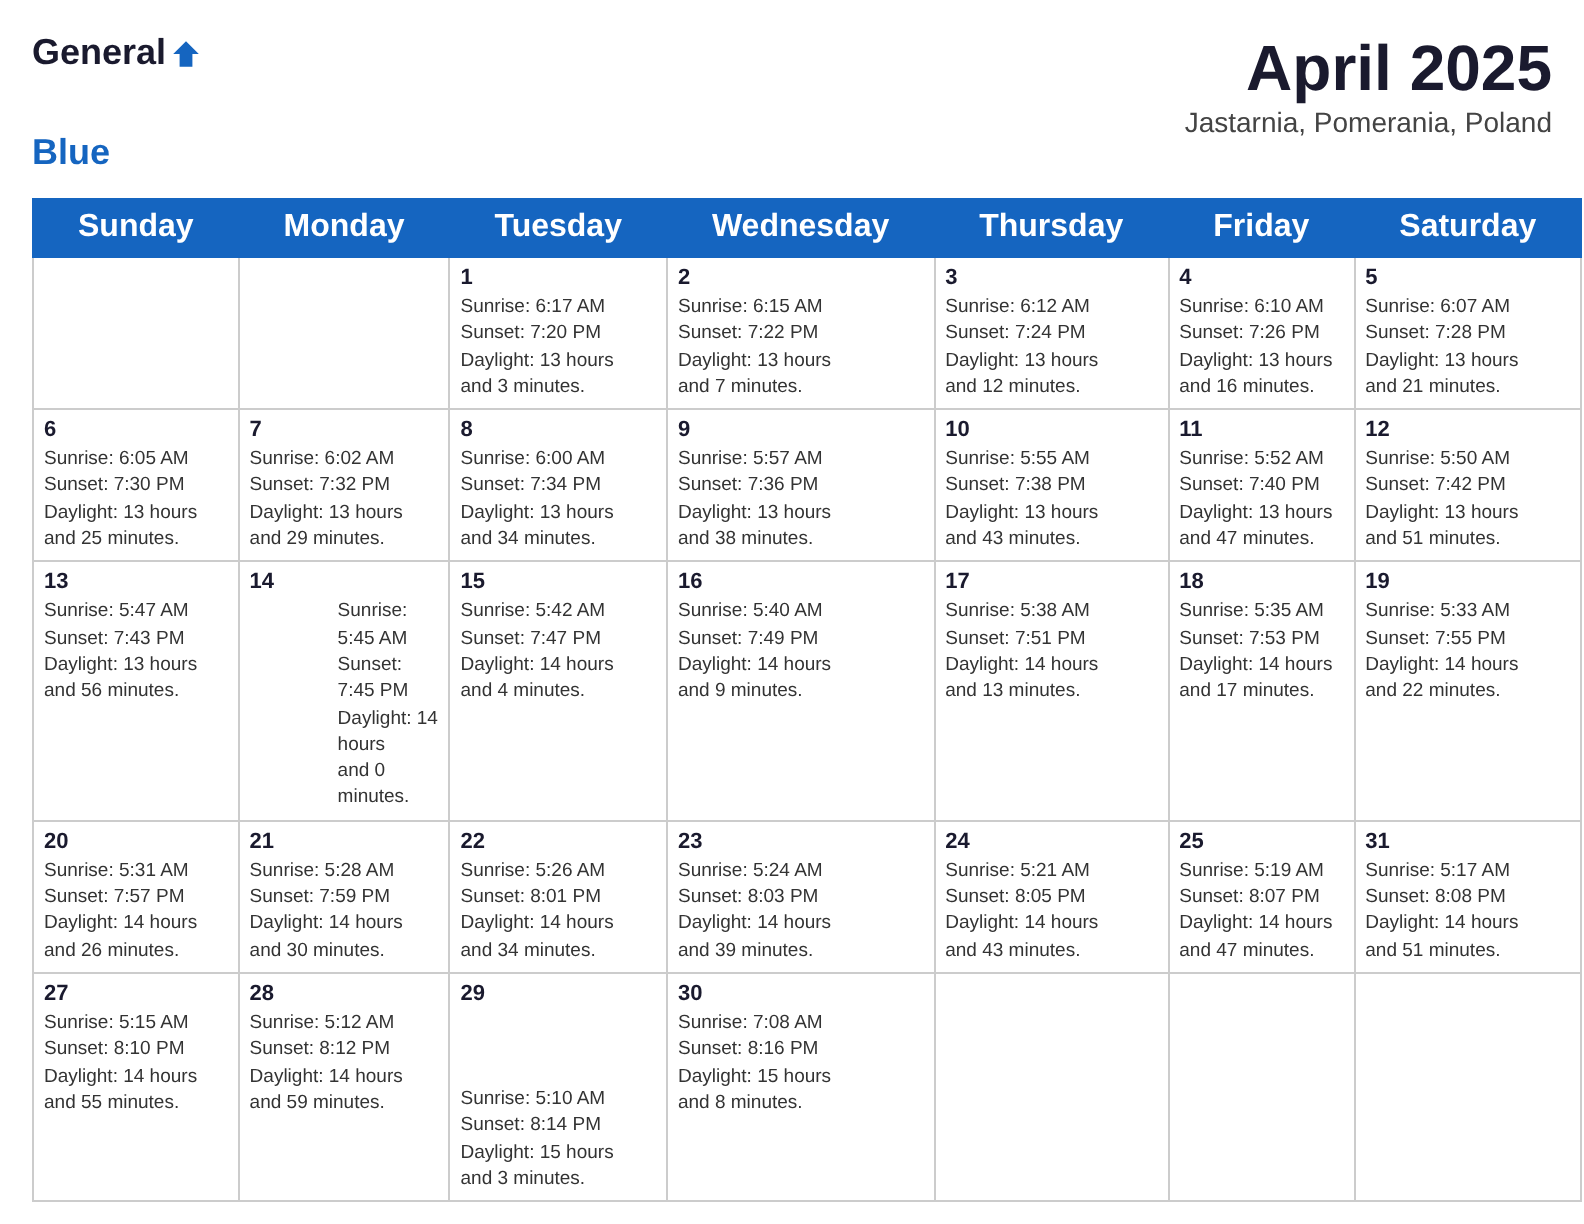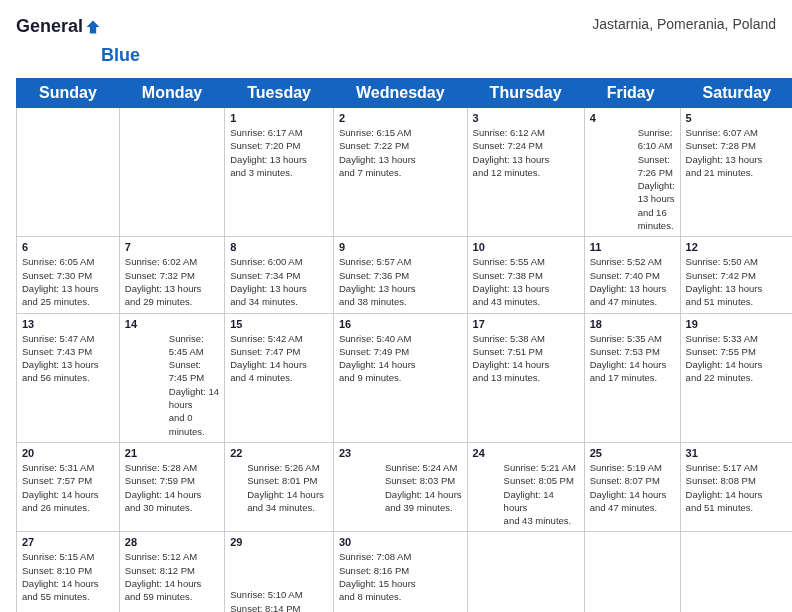--- a/index.html
+++ b/index.html
@@ -11,21 +11,21 @@
       padding: 16px;
     }
     .header-area {
       display: flex;
       justify-content: space-between;
       align-items: flex-start;
       margin-bottom: 12px;
     }
     .logo {
       display: flex;
-      flex-direction: row;
+      flex-direction: column;
       align-items: flex-start;
     }
     .logo-general {
       font-size: 18px;
       font-weight: bold;
       color: #1a1a2e;
     }
     .logo-blue {
       font-size: 18px;
       font-weight: bold;
@@ -102,20 +102,21 @@
   <div class="logo">
     <div class="logo-row">
       <span class="logo-general">General</span>
       <svg class="logo-icon" viewBox="0 0 20 20">
         <polygon points="10,2 18,10 14,10 14,18 6,18 6,10 2,10" fill="#1565c0"></polygon>
       </svg>
     </div>
     <span class="logo-blue">Blue</span>
   </div>
   <div class="title-area">
+    <div class="month-title">April 2025</div>
     <div class="location-title">Jastarnia, Pomerania, Poland</div>
   </div>
 </div>
 
 <table class="calendar">
   <thead>
     <tr>
     <th>Sunday</th>
         <th>Monday</th>
         <th>Tuesday</th>
@@ -145,21 +146,21 @@
         </td>
         <td>
           <span class="day-num">3</span>
           <div class="day-detail" style="white-space: pre-line;">Sunrise: 6:12 AM
 Sunset: 7:24 PM
 Daylight: 13 hours
 and 12 minutes.</div>
         </td>
         <td>
           <span class="day-num">4</span>
-          <div class="day-detail" style="white-space: pre-line; margin-left: 48px;">Sunrise: 6:10 AM
+          <div class="day-detail" style="white-space: pre-line;">Sunrise: 6:10 AM
 Sunset: 7:26 PM
 Daylight: 13 hours
 and 16 minutes.</div>
         </td>
         <td>
           <span class="day-num">5</span>
           <div class="day-detail" style="white-space: pre-line;">Sunrise: 6:07 AM
 Sunset: 7:28 PM
 Daylight: 13 hours
 and 21 minutes.</div>
@@ -277,35 +278,35 @@
         </td>
         <td>
           <span class="day-num">21</span>
           <div class="day-detail" style="white-space: pre-line;">Sunrise: 5:28 AM
 Sunset: 7:59 PM
 Daylight: 14 hours
 and 30 minutes.</div>
         </td>
         <td>
           <span class="day-num">22</span>
-          <div class="day-detail" style="white-space: pre-line; margin-left: 17px;">Sunrise: 5:26 AM
+          <div class="day-detail" style="white-space: pre-line;">Sunrise: 5:26 AM
 Sunset: 8:01 PM
 Daylight: 14 hours
 and 34 minutes.</div>
         </td>
         <td>
           <span class="day-num">23</span>
-          <div class="day-detail" style="white-space: pre-line; margin-left: 46px;">Sunrise: 5:24 AM
+          <div class="day-detail" style="white-space: pre-line;">Sunrise: 5:24 AM
 Sunset: 8:03 PM
 Daylight: 14 hours
 and 39 minutes.</div>
         </td>
         <td>
           <span class="day-num">24</span>
-          <div class="day-detail" style="white-space: pre-line; margin-left: 31px;">Sunrise: 5:21 AM
+          <div class="day-detail" style="white-space: pre-line;">Sunrise: 5:21 AM
 Sunset: 8:05 PM
 Daylight: 14 hours
 and 43 minutes.</div>
         </td>
         <td>
           <span class="day-num">25</span>
           <div class="day-detail" style="white-space: pre-line;">Sunrise: 5:19 AM
 Sunset: 8:07 PM
 Daylight: 14 hours
 and 47 minutes.</div>

